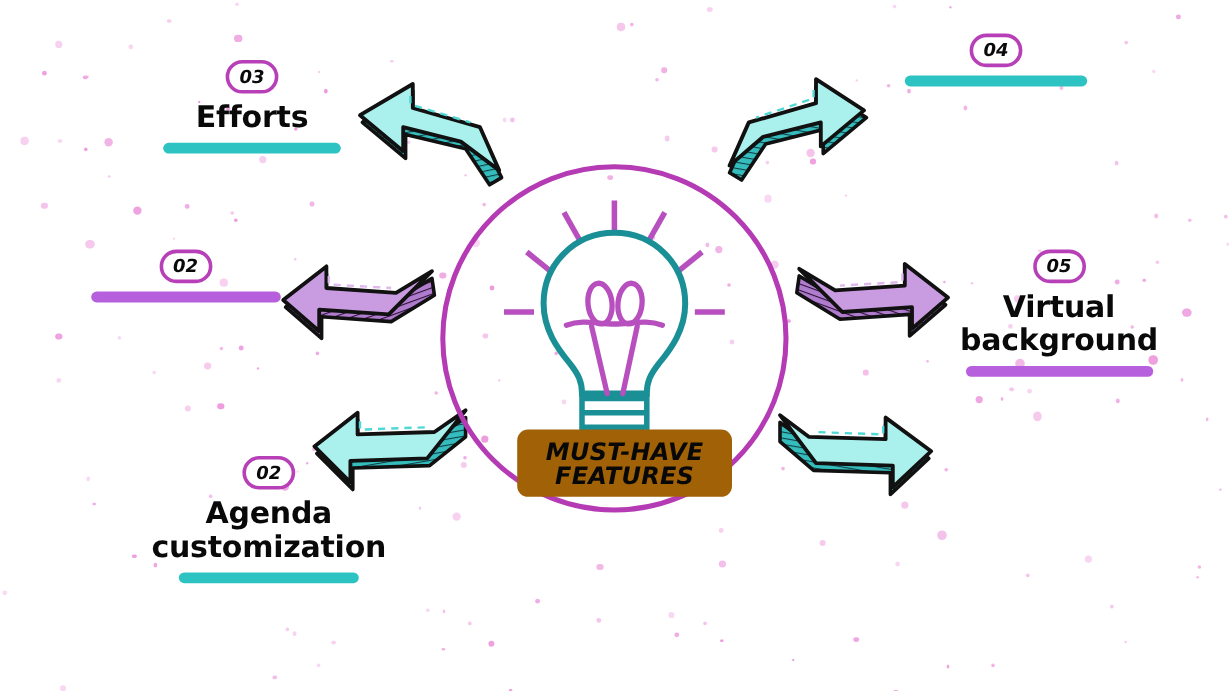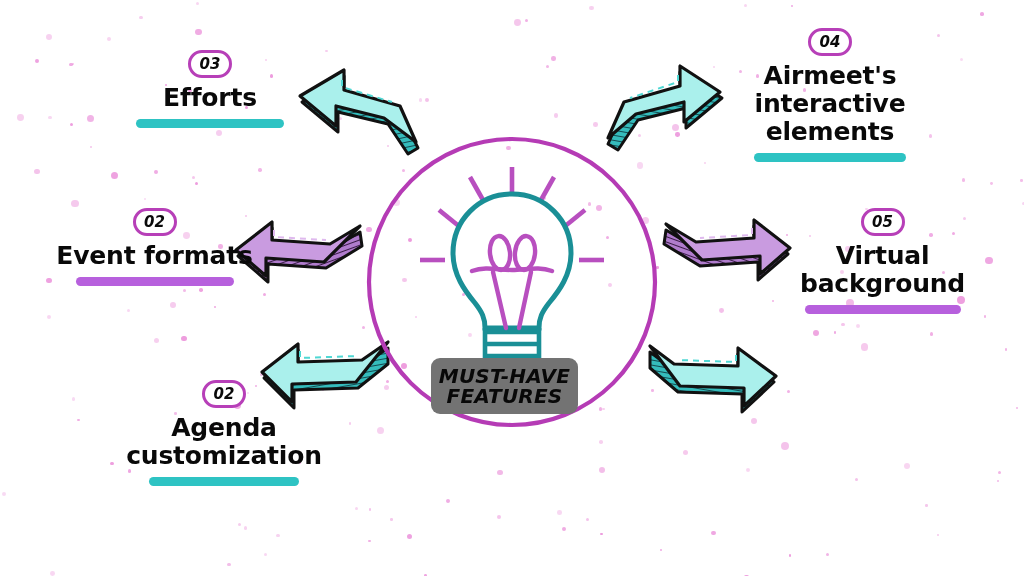--- a/index.html
+++ b/index.html
@@ -18,22 +18,22 @@
   #center-graphic svg{display:block;}
 
   
   .ctr-badge{
     position:absolute;display:flex;align-items:center;justify-content:center;
     text-align:center;font-weight:bold;font-style:italic;color:#080808;
     line-height:1.02;letter-spacing:.2px;
     font-family:"DejaVu Sans", sans-serif;
   }
   #must-have-badge{
-    left:431px;top:358px;width:147px;height:56px;
-    background:#737373;border-radius:9px;font-size:20px;z-index:6;
+    left:431px;top:358px;width:179px;height:56px;
+    background:#a16207;border-radius:9px;font-size:20px;z-index:6;
   }
   #subtitle-banner{
     left:405px;top:408px;width:212px;height:50px;
     background:#d89de8;border-radius:13px;font-size:15px;z-index:5;
     padding-top:4px;box-sizing:border-box;
   }
 
   
   .feature{position:absolute;display:flex;flex-direction:column;align-items:center;}
   .num-badge{
@@ -394,36 +394,32 @@
 
 
   <div id="feature-1" class="feature">
     <div class="num-badge">03</div>
     <div class="feature-label">Efforts</div>
     <div class="underline u-teal"></div>
   </div>
 
   <div id="feature-2" class="feature">
     <div class="num-badge">02</div>
-    <div class="feature-label">Event formats</div>
     <div class="underline u-purple"></div>
   </div>
 
   <div id="feature-3" class="feature">
     <div class="num-badge">02</div>
     <div class="feature-label">Agenda
 customization</div>
     <div class="underline u-teal"></div>
   </div>
 
   <div id="feature-4" class="feature">
     <div class="num-badge">04</div>
-    <div class="feature-label">Airmeet's
-interactive
-elements</div>
     <div class="underline u-teal"></div>
   </div>
 
   <div id="feature-5" class="feature">
     <div class="num-badge">05</div>
     <div class="feature-label">Virtual
 background</div>
     <div class="underline u-purple"></div>
   </div>
 

